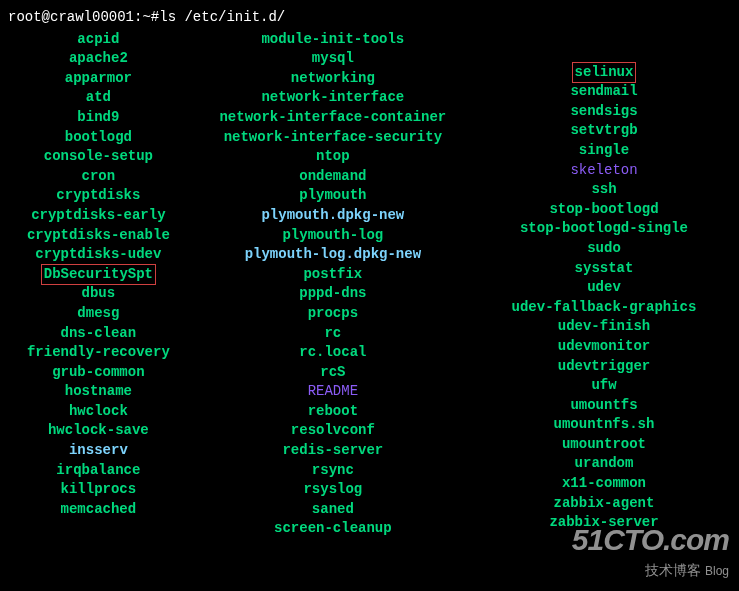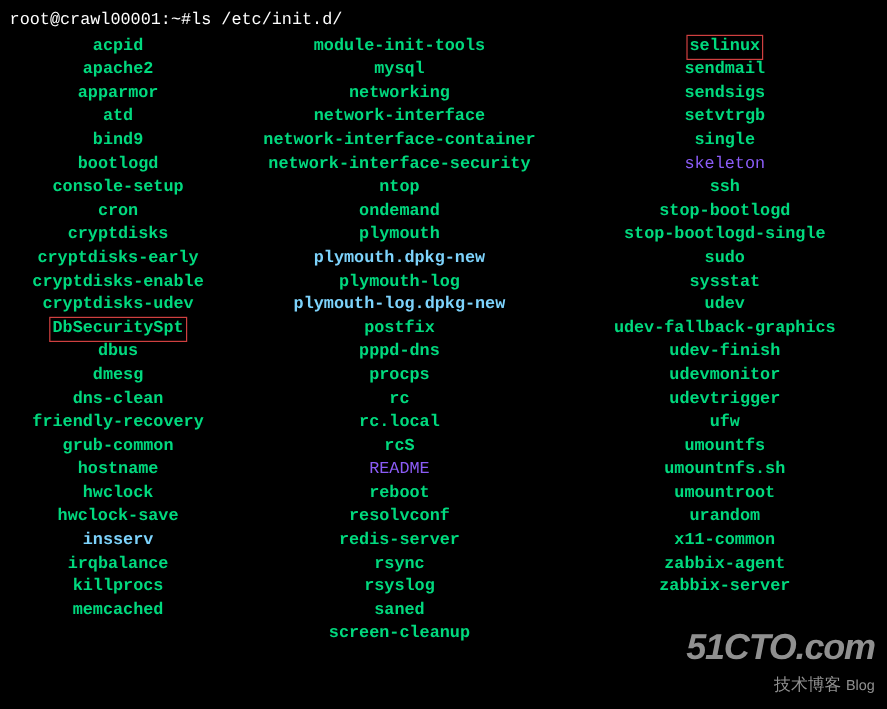--- a/index.html
+++ b/index.html
@@ -29,21 +29,21 @@
     .listing {
       display: flex;
     }
     .col {
       display: flex;
       flex-direction: column;
       align-items: center;
     }
     .col1 { width: 185px; }
     .col2 { width: 295px; }
-    .col3 { width: 260px; }
+    .col3 { width: 260px; margin-top: 33px; }
     .entry {
       white-space: nowrap;
     }
     .green { color: #00d97e; font-weight: bold; }
     .cyan { color: #7dd3fc; font-weight: bold; }
     .white { color: #8b5cf6; }
     .highlighted {
       border: 1px solid #d04040;
       display: inline-block;
       padding: 0 2px;

